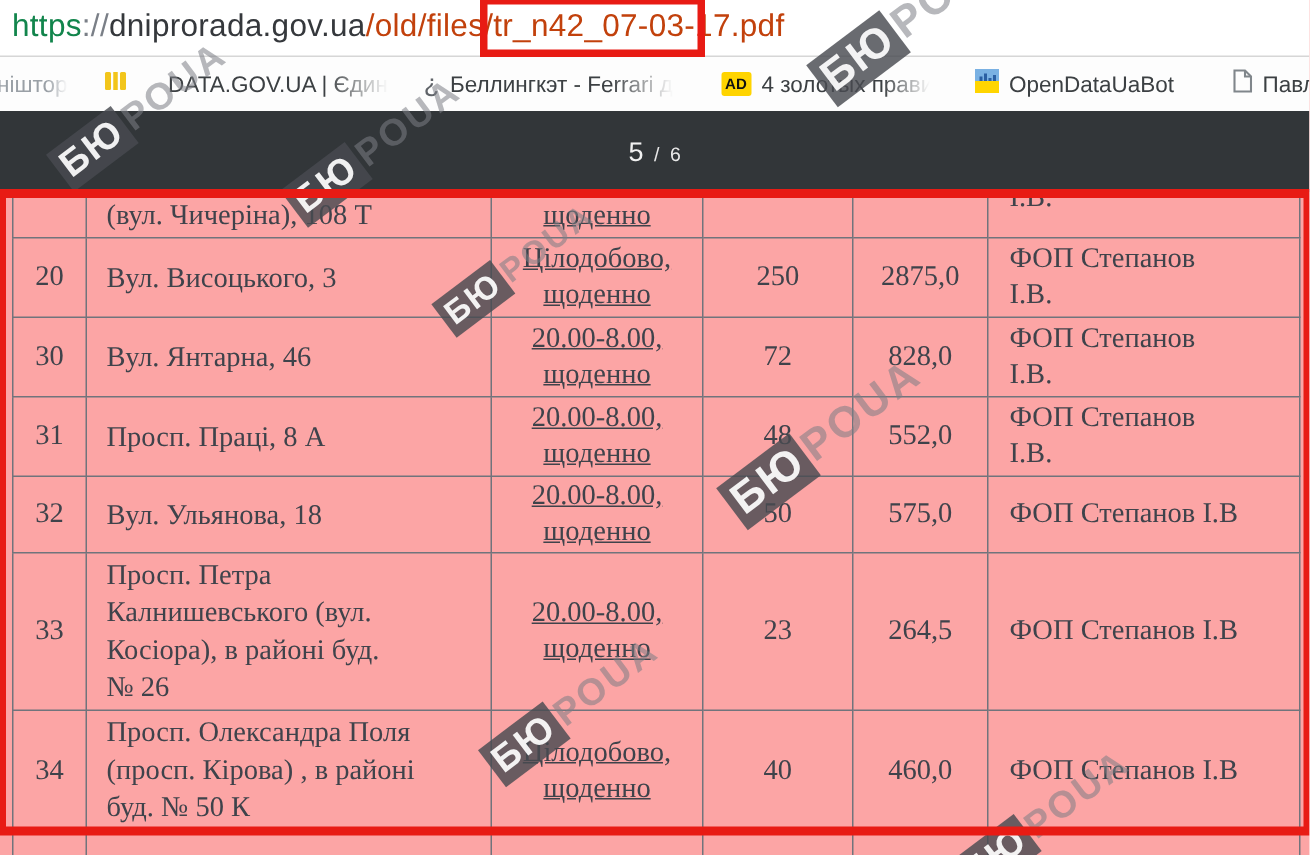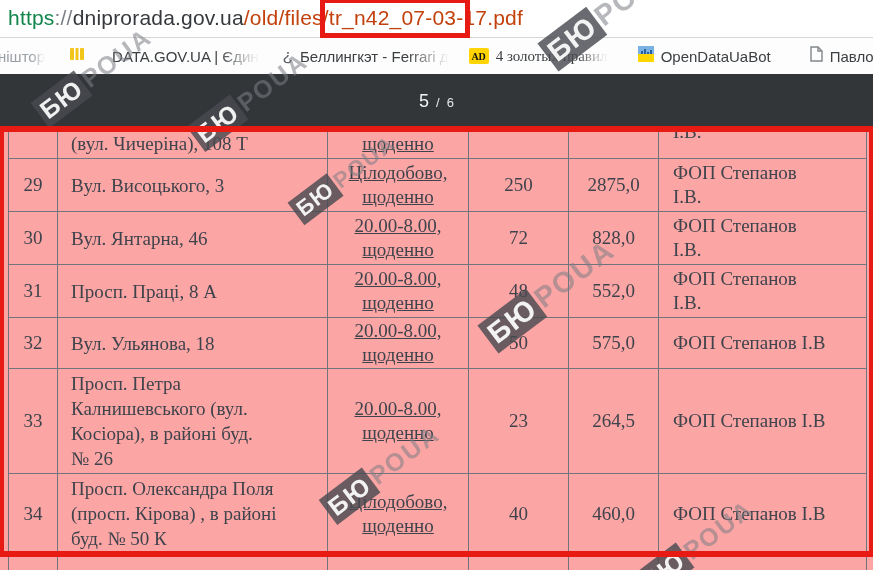--- a/index.html
+++ b/index.html
@@ -16,21 +16,21 @@
 
   
   .bookmarks { position:relative; height:36px; background:#fdfdfd; display:flex; align-items:center; overflow:hidden; }
   .bm { display:flex; align-items:center; gap:7px; height:26px; padding:0 4px; border-radius:3px; white-space:nowrap; }
   .bm-label { font-size:15px; color:#3c4043; }
   .bm-fade { overflow:hidden; -webkit-mask-image:linear-gradient(90deg,#000 72%,transparent 100%);
              mask-image:linear-gradient(90deg,#000 72%,transparent 100%); }
   .bm1 { margin-left:-6px; } .bm1 .bm-label { max-width:52px; color:#9aa0a6; }
   .bm2 { margin-left:16px;gap:27px; } .bm2 .bm-label { max-width:160px; }
   .bm3 { margin-left:16px; } .bm3 .bm-label { max-width:158px; }
-  .bm4 { margin-left:12px;font-family:Liberation Serif, serif; } .bm4 .bm-label { max-width:112px; }
+  .bm4 { margin-left:24px; } .bm4 .bm-label { max-width:112px; }
   .bm5 { margin-left:22px; }
   .bm6 { margin-left:30px; }
   .q-glyph { font-size:17px; color:#5f6368; }
   .ad-badge { width:20px; height:16px; background:#ffd400; color:#111; font-weight:700; font-size:10px;
               display:flex; align-items:center; justify-content:center; border-radius:2px; }
 
   
   .pdf-toolbar { position:relative; height:54px; background:#323639; display:flex; align-items:center; justify-content:center; }
   .page-indicator { color:#f1f1f1; display:flex; align-items:baseline; gap:7px; }
   .page-cur { font-size:18px; }
@@ -143,21 +143,21 @@
         <td class="c-num">
               <span class="clip-num">28</span>
             </td>
         <td class="c-addr">(вул. Чичеріна), 108 Т</td>
         <td class="c-sched">щоденно</td>
         <td class="c-qty"></td>
         <td class="c-amt"></td>
         <td class="c-prov"><span class="clip-prov">І.В.</span></td>
       </tr>
       <tr class="r1">
-        <td class="c-num">29</td>
+        <td class="c-num">20</td>
         <td class="c-addr">Вул. Висоцького, 3</td>
         <td class="c-sched">Цілодобово,
 щоденно</td>
         <td class="c-qty">250</td>
         <td class="c-amt">2875,0</td>
         <td class="c-prov">ФОП  Степанов
 І.В.</td>
       </tr>
       <tr class="r2">
         <td class="c-num">30</td>

